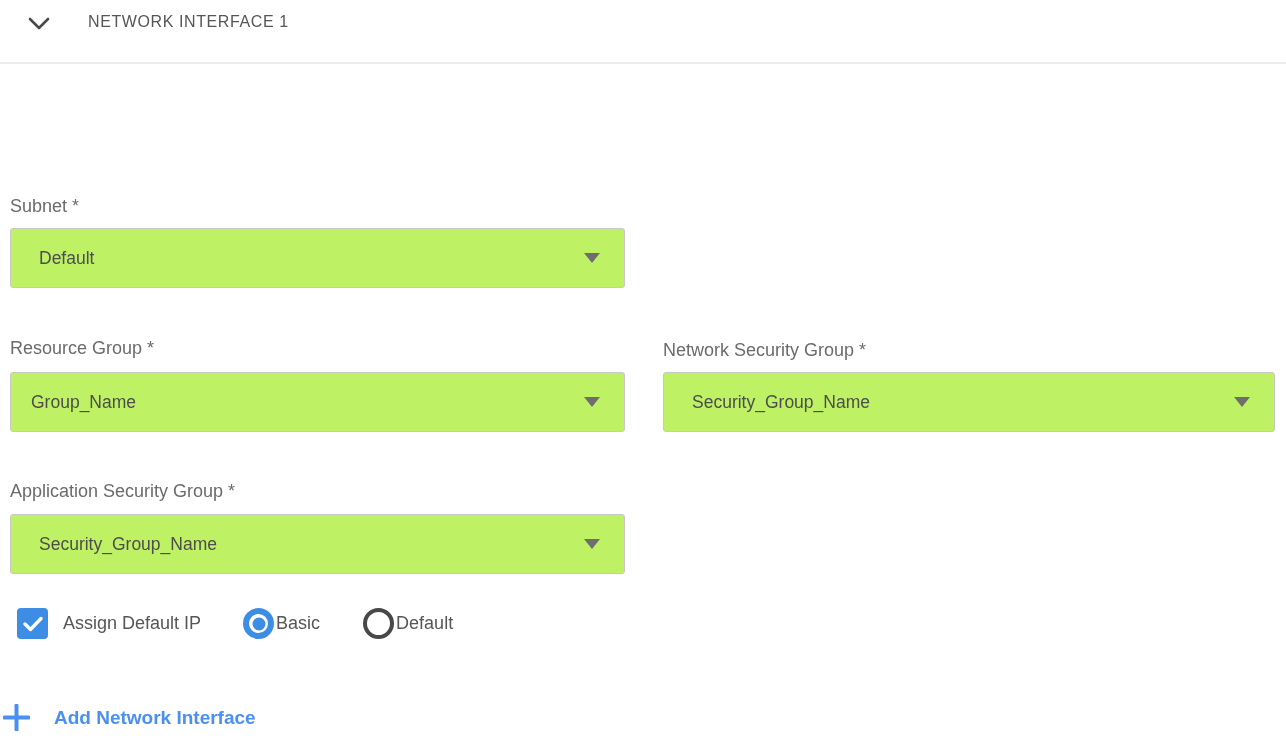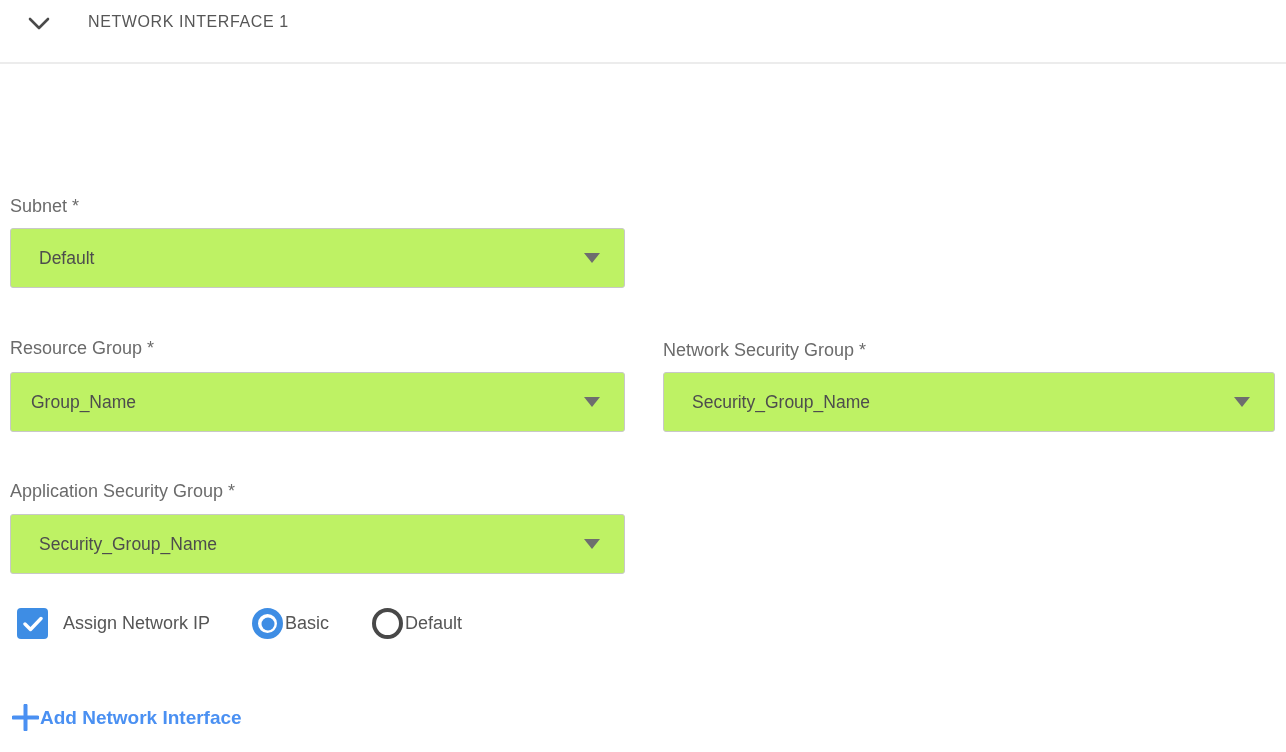--- a/index.html
+++ b/index.html
@@ -54,21 +54,21 @@
   .checkbox {
     width:31px; height:31px; border-radius:4px; background:var(--accent);
     display:flex; align-items:center; justify-content:center; cursor:pointer; flex:0 0 auto;
   }
   .pubip-row .ctl-label.cb { margin-left:15px; margin-right:42px; }
   .pubip-row .opt-gap { margin-left:2px; }
   .pubip-row .radio.second { margin-left:43px; }
 
   
   .add-link {
-    position:absolute; left:12px; top:704px; display:flex; align-items:center; gap:1px;
+    position:absolute; left:3px; top:704px; display:flex; align-items:center; gap:24px;
     text-decoration:none; cursor:pointer;
   }
   .add-link-label { font-size:19px; font-weight:700; color:var(--link); }
 </style>
 </head>
 <body>
 
 <div class="page">
 
   <div class="section-header">
@@ -109,21 +109,21 @@
   </div>
 
   <div class="pubip-row">
     <span class="checkbox">
       <span style="display:flex;">
         <svg width="20" height="16" viewBox="0 0 20 16" fill="none">
           <polyline points="2,8 7.5,13.5 18,2.5" stroke="#ffffff" stroke-width="3.4" stroke-linecap="round" stroke-linejoin="round"></polyline>
         </svg>
       </span>
     </span>
-    <span class="ctl-label cb">Assign Network IP</span>
+    <span class="ctl-label cb">Assign Default IP</span>
 
     <span class="radio selected"></span>
     <span class="ctl-label opt-gap">Basic</span>
 
     <span class="radio unselected second"></span>
     <span class="ctl-label opt-gap">Default</span>
   </div>
 
   <a class="add-link">
     <span style="display:flex;">

